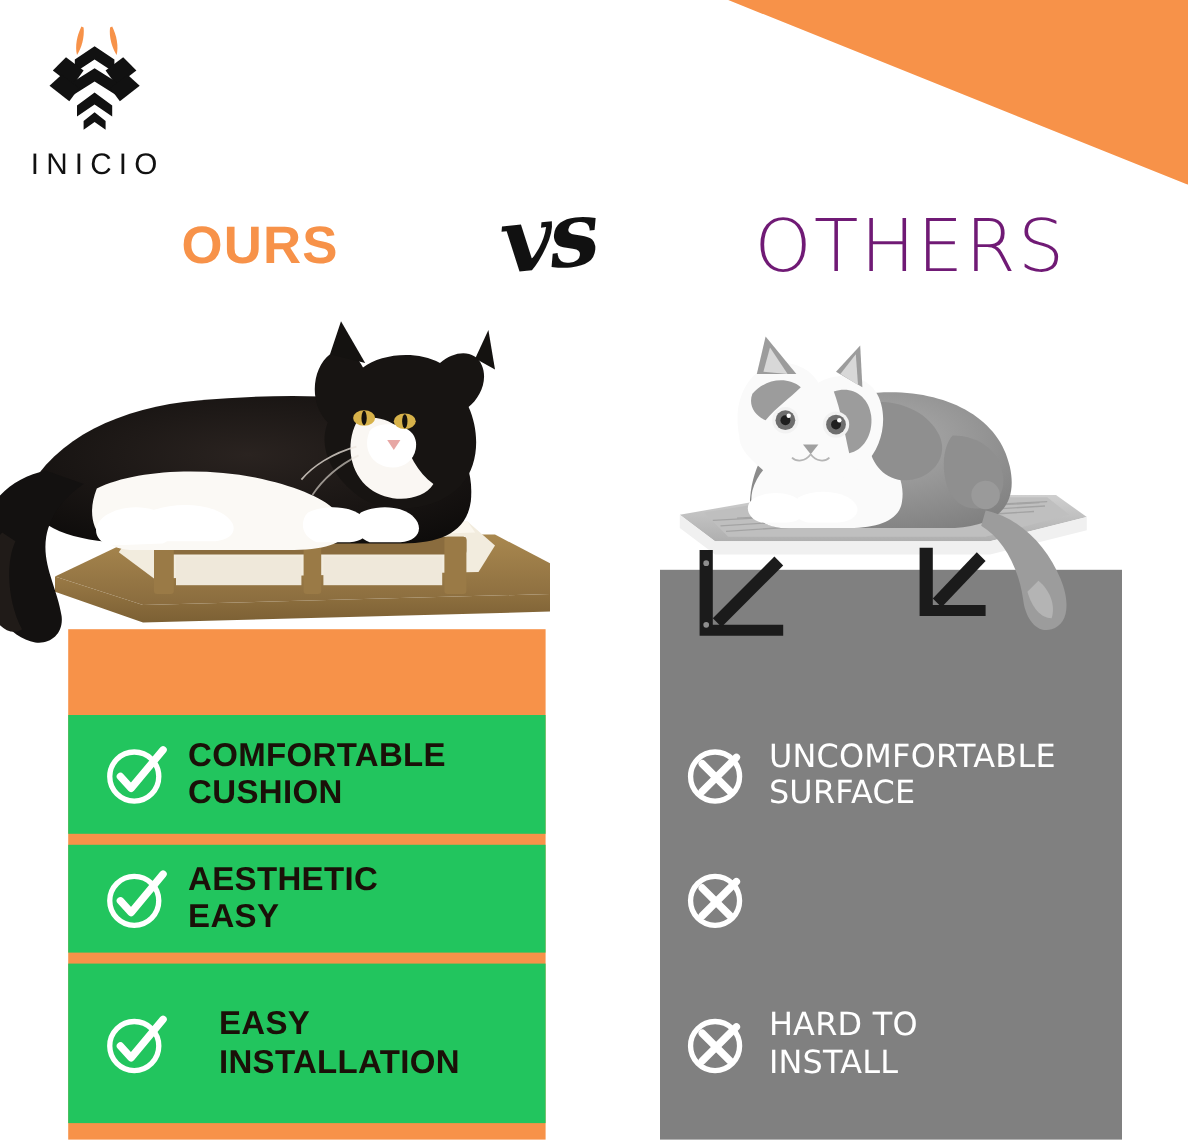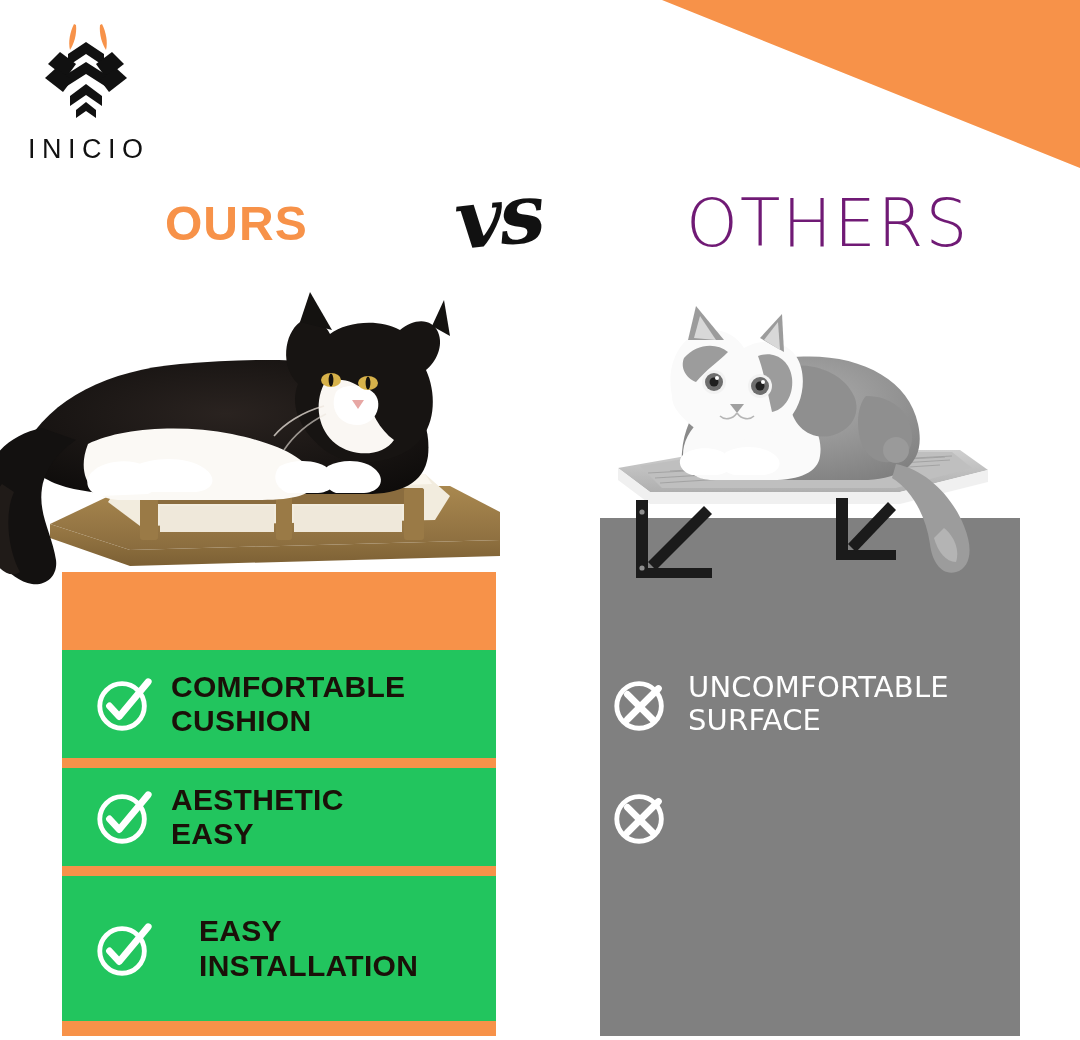--- a/index.html
+++ b/index.html
@@ -135,20 +135,21 @@
   }
   .rows-left .feat-row {
     background: #22c55e;
     padding-left: 31px;
     margin-bottom: 10px;
   }
   .rows-right .feat-row {
     background: #808080;
     padding-left: 10px;
     margin-bottom: 10px;
+    margin-left: 11px;
   }
   .rows-left .feat-row.r0 { height: 108px; }
   .rows-left .feat-row.r1 { height: 98px; }
   .rows-left .feat-row.r2 { height: 145px; margin-bottom: 0; gap: 28px; }
   .rows-right .feat-row.r0 { height: 108px; }
   .rows-right .feat-row.r1 { height: 98px; }
   .rows-right .feat-row.r2 { height: 145px; margin-bottom: 0; }
 
   .feat-icon {
     flex: 0 0 auto;
@@ -421,15 +422,26 @@
     <div class="feat-row r1">
       <span class="feat-icon">
         <svg viewBox="0 0 64 64">
           <circle cx="30" cy="34" r="23" fill="none" stroke="#FFFFFF" stroke-width="5"></circle>
           <path d="M18 22 L44 48" fill="none" stroke="#FFFFFF" stroke-width="7" stroke-linecap="round"></path>
           <path d="M18 48 L50 16" fill="none" stroke="#FFFFFF" stroke-width="7" stroke-linecap="round"></path>
         </svg>
       </span>
     </div>
 
+    <div class="feat-row r2">
+      <span class="feat-icon">
+        <svg viewBox="0 0 64 64">
+          <circle cx="30" cy="34" r="23" fill="none" stroke="#FFFFFF" stroke-width="5"></circle>
+          <path d="M18 22 L44 48" fill="none" stroke="#FFFFFF" stroke-width="7" stroke-linecap="round"></path>
+          <path d="M18 48 L50 16" fill="none" stroke="#FFFFFF" stroke-width="7" stroke-linecap="round"></path>
+        </svg>
+      </span>
+      <span class="feat-label">HARD TO
+INSTALL</span>
+    </div>
   </div>
 
 </div>
 
 </body></html>

